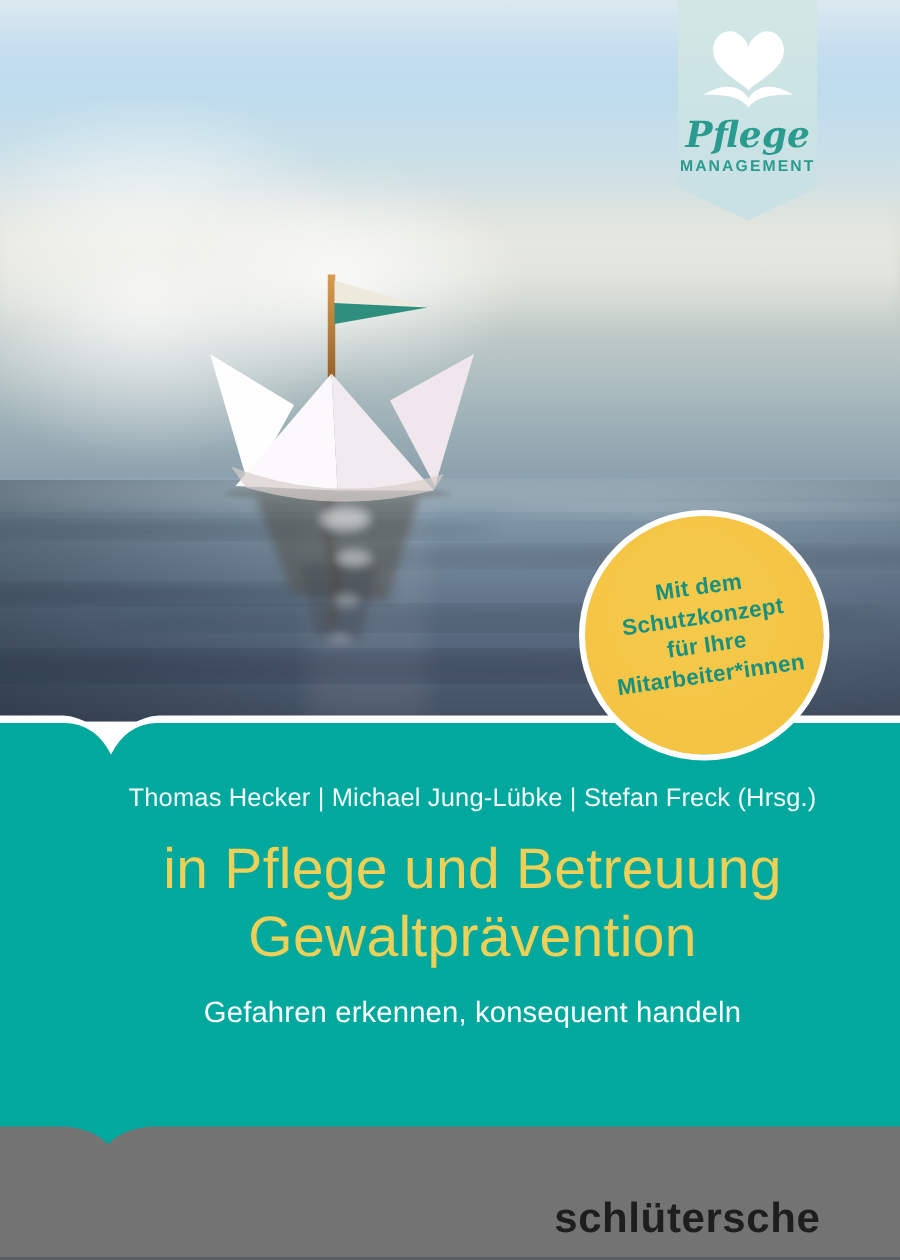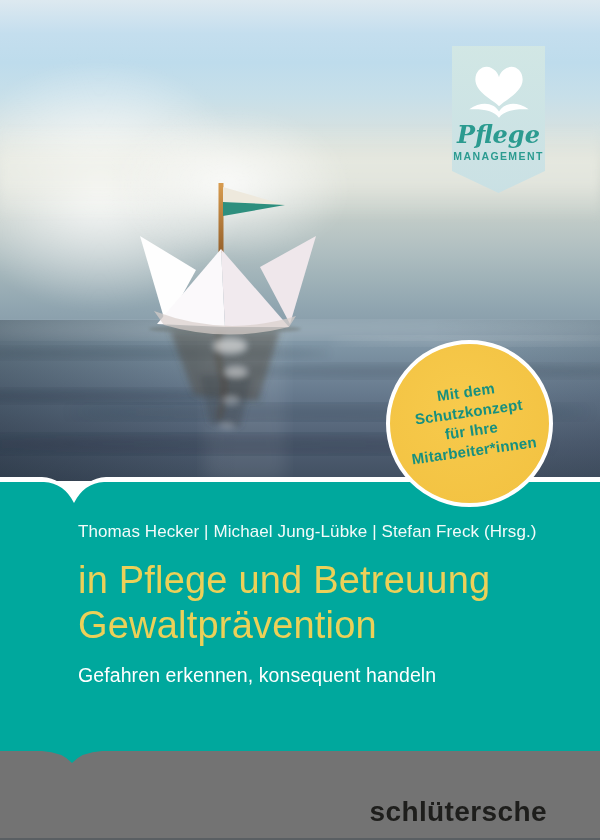--- a/index.html
+++ b/index.html
@@ -28,21 +28,20 @@
   .water-shade{position:absolute;left:0;top:320px;width:600px;height:161px;
     background:linear-gradient(to right,rgba(10,20,30,.30),rgba(10,20,30,0) 40%,rgba(10,20,30,0) 72%,rgba(25,35,48,.12));}
   .ripples,.boat{position:absolute;left:0;top:0;}
   .boat{left:130px;top:175px;}
   
   .badge{
     position:absolute;left:452px;top:0;width:93px;height:147px;z-index:6;
     background:linear-gradient(180deg,rgba(210,231,228,.97) 0%,rgba(199,224,229,.9) 100%);
     clip-path:polygon(0 0,100% 0,100% 85%,50% 100%,0 85%);
     text-align:center;
-    margin-top:46px;
   }
   .badge-heart{margin-top:16px;}
   .badge-script{
     font-family:"DejaVu Serif",serif;font-style:italic;font-weight:bold;
     font-size:24px;line-height:26px;color:#2b9b90;margin-top:-2px;
   }
   .badge-caps{
     font-size:10.5px;font-weight:700;letter-spacing:1.4px;color:#2b9b90;margin-top:2px;
   }
   
@@ -56,21 +55,21 @@
     transform:rotate(-8deg);text-align:center;
     color:#17907f;font-weight:bold;font-size:15px;line-height:19.5px;
     letter-spacing:.2px;margin-top:-6px;
   }
   
   .band-top{position:absolute;left:0;top:473px;z-index:5;}
   .teal{
     position:absolute;left:0;top:505px;width:600px;height:241px;z-index:5;
     background:#00a89d;padding:0;box-sizing:border-box;
   }
-  .teal-inner{padding:16px 48px 0 78px;}
+  .teal-inner{padding:16px 48px 0 78px;text-align:center;}
   .authors{color:#f3fbfa;font-size:17px;letter-spacing:.1px;line-height:22px;}
   .title{color:#ecd058;font-size:38px;line-height:45px;font-weight:400;margin-top:15px;letter-spacing:.2px;}
   .subtitle{color:#ffffff;font-size:19.5px;line-height:27px;margin-top:14px;letter-spacing:.1px;}
   
   .footer{
     position:absolute;left:0;top:746px;width:600px;height:94px;background:#737373;z-index:5;
   }
   .footer-notch{position:absolute;left:0;top:0;}
   .publisher{
     position:absolute;right:53px;top:50px;

